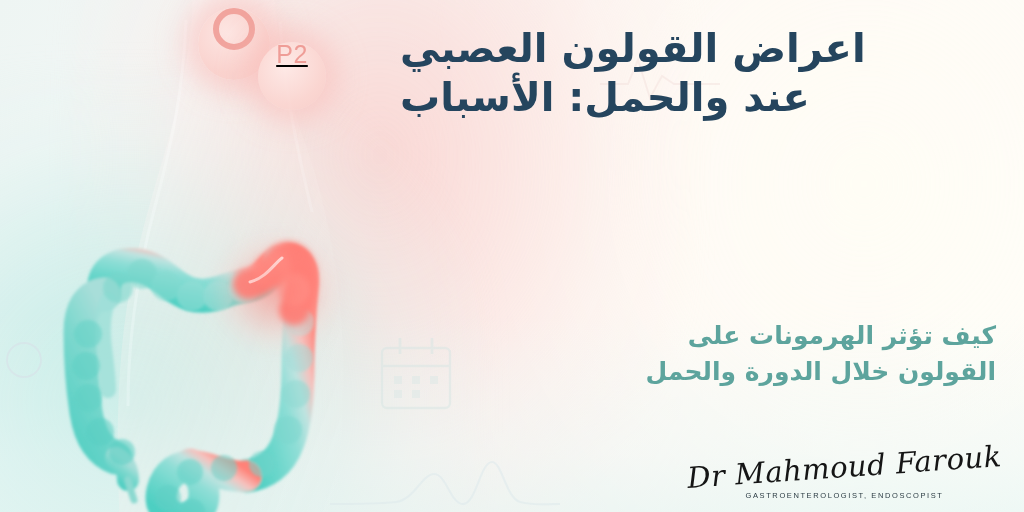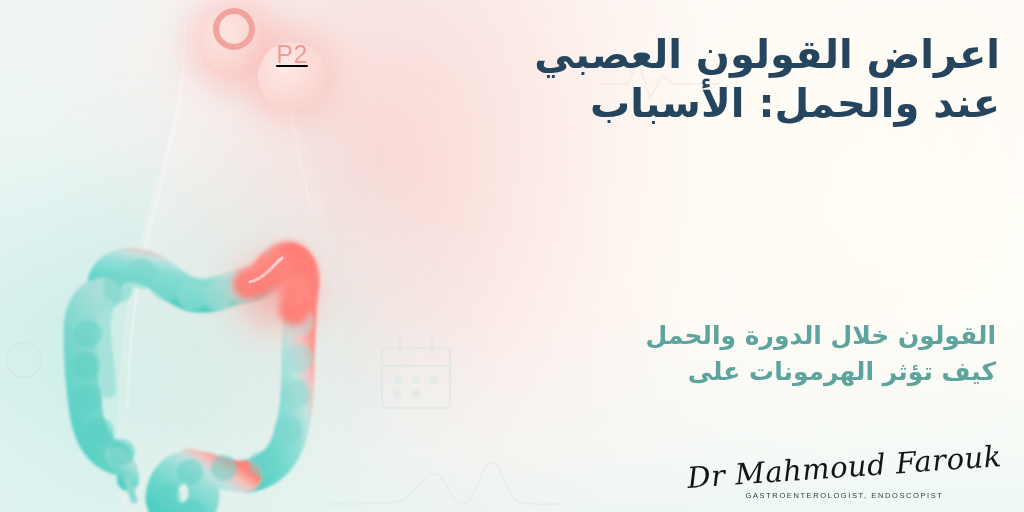--- a/index.html
+++ b/index.html
@@ -153,23 +153,23 @@
        rgba(255,196,190,0.2) 55%,
        rgba(255,230,226,0) 75%);
     filter: blur(6px);
     pointer-events: none;
   }
 
   
   .text-col {
     position: absolute;
     right: 24px;
-    top: 30px;
+    top: 24px;
     width: 600px;
-    text-align: right;
+    text-align: left;
     direction: rtl;
   }
   .title {
     margin: 0;
     color: #25455e;
     font-size: 40px;
     font-weight: bold;
     line-height: 1.22;
     letter-spacing: 0px;
   }
@@ -363,22 +363,22 @@
   <div class="inflame-glow"></div>
 
   <div class="text-col">
     <h1 class="title">
       <span class="ln">اعراض القولون العصبي</span>
       <span class="ln">عند والحمل: الأسباب</span>
     </h1>
   </div>
 
   <div class="subtitle">
+    <span class="ln">كيف تؤثر الهرمونات على</span>
     <span class="ln">القولون خلال الدورة والحمل</span>
-    <span class="ln">كيف تؤثر الهرمونات على</span>
   </div>
 
   <div class="signature">
     <div class="sig-name">Dr Mahmoud Farouk</div>
     <div class="sig-role">GASTROENTEROLOGIST, ENDOSCOPIST</div>
   </div>
 
 </div>
 
 </body></html>

